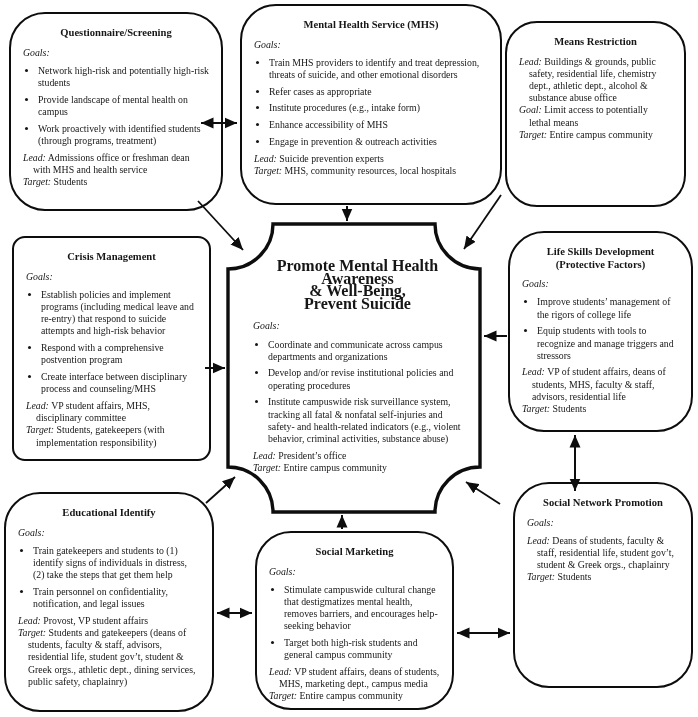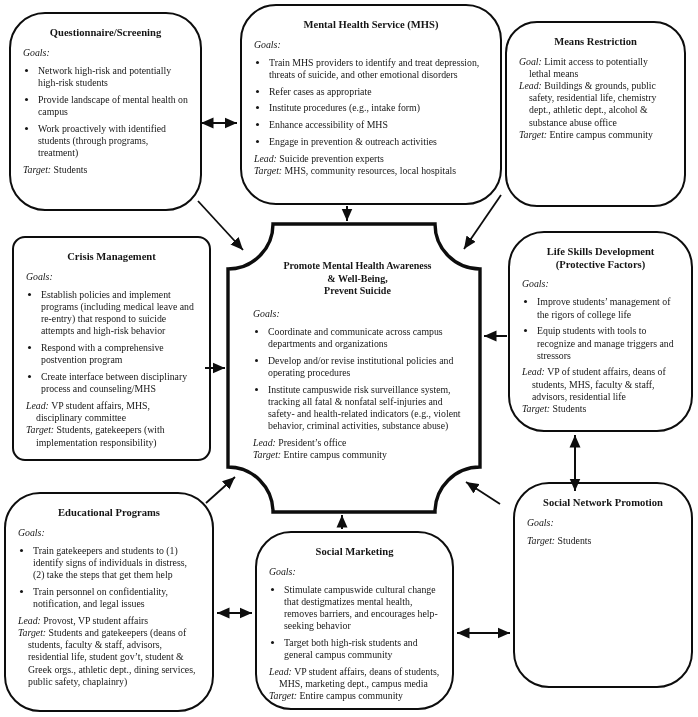--- a/index.html
+++ b/index.html
@@ -12,71 +12,72 @@
     border-radius:36px;background:#fff;padding:11px 12px 8px 12px;
     font-size:9.8px;line-height:12.2px;z-index:1;overflow:hidden;
   }
   .title{font-weight:bold;text-align:center;font-size:10.6px;line-height:12.6px;margin:2px 0 7px 0;white-space:pre-line;}
   .goals-label{font-style:italic;margin:0 0 6px 0;}
   ul.goals{margin:0 0 1px 0;padding:0 0 0 15px;list-style:disc;}
   ul.goals li{margin:0 0 4.5px 0;}
   .meta{padding-left:10px;text-indent:-10px;margin:0;}
   .lbl{font-style:italic;}
   
-  #box-q  {left:9px;  top:12px;  width:193px; height:199px;}
+  #box-q  {left:9px;  top:12px;  width:214px; height:199px;}
   #box-mhs{left:240px; top:4px;   width:262px; height:201px;}
   #box-mr {left:505px; top:21px;  width:181px; height:186px; border-radius:32px;}
   #box-cm {left:12px;   top:236px; width:199px; height:225px;border-radius:13px;}
   #box-ls {left:508px; top:231px; width:185px; height:201px;}
   #box-ep {left:4px;   top:492px; width:210px; height:220px;}
   #box-sm {left:255px; top:531px; width:199px; height:179px;}
   #box-sn {left:513px; top:482px; width:180px; height:206px;}
   
   #center-text{
     position:absolute;left:239px;top:246px;width:231px;height:262px;
     font-size:9.8px;line-height:12.2px;z-index:1;box-sizing:border-box;
     padding:12px 8px 0 14px;
   }
-  #center-text .title{font-size:10px;margin-bottom:10px;}
+  #center-text .title{font-size:16px;margin-bottom:10px;}
   #overlay{position:absolute;left:0;top:0;width:698px;height:717px;z-index:5;pointer-events:none;}
 </style>
 </head>
 <body>
 
 <div id="stage">
 
   <div class="box" id="box-q">
     <div class="title">Questionnaire/Screening</div>
     <div class="goals-label">Goals:</div>
     <ul class="goals">
       <li>Network high-risk and potentially high-risk students</li>
       <li>Provide landscape of mental health on campus</li>
       <li>Work proactively with identified students (through programs, treatment)</li>
     </ul>
+    <div class="meta"><span class="lbl">Lead:</span> <span>Admissions office or freshman dean with MHS and health service</span></div>
     <div class="meta"><span class="lbl">Target:</span> <span>Students</span></div>
   </div>
 
   <div class="box" id="box-mhs">
     <div class="title">Mental Health Service (MHS)</div>
     <div class="goals-label">Goals:</div>
     <ul class="goals">
       <li>Train MHS providers to identify and treat depression, threats of suicide, and other emotional disorders</li>
       <li>Refer cases as appropriate</li>
       <li>Institute procedures (e.g., intake form)</li>
       <li>Enhance accessibility of MHS</li>
       <li>Engage in prevention &amp; outreach activities</li>
     </ul>
     <div class="meta"><span class="lbl">Lead:</span> <span>Suicide prevention experts</span></div>
     <div class="meta"><span class="lbl">Target:</span> <span>MHS, community resources, local hospitals</span></div>
   </div>
 
   <div class="box" id="box-mr">
     <div class="title">Means Restriction</div>
+    <div class="meta"><span class="lbl">Lead:</span> <span>Buildings &amp; grounds, public safety, residential life, chemistry dept., athletic dept., alcohol &amp; substance abuse office</span></div>
     <div class="meta"><span class="lbl">Goal:</span> <span>Limit access to potentially lethal means</span></div>
-    <div class="meta"><span class="lbl">Lead:</span> <span>Buildings &amp; grounds, public safety, residential life, chemistry dept., athletic dept., alcohol &amp; substance abuse office</span></div>
     <div class="meta"><span class="lbl">Target:</span> <span>Entire campus community</span></div>
   </div>
 
   <div class="box" id="box-cm">
     <div class="title">Crisis Management</div>
     <div class="goals-label">Goals:</div>
     <ul class="goals">
       <li>Establish policies and implement programs (including medical leave and re-entry) that respond to suicide attempts and high-risk behavior</li>
       <li>Respond with a comprehensive postvention program</li>
       <li>Create interface between disciplinary process and counseling/MHS</li>
@@ -91,21 +92,21 @@
     <div class="goals-label">Goals:</div>
     <ul class="goals">
       <li>Improve students’ management of the rigors of college life</li>
       <li>Equip students with tools to recognize and manage triggers and stressors</li>
     </ul>
     <div class="meta"><span class="lbl">Lead:</span> <span>VP of student affairs, deans of students, MHS, faculty &amp; staff, advisors, residential life</span></div>
     <div class="meta"><span class="lbl">Target:</span> <span>Students</span></div>
   </div>
 
   <div class="box" id="box-ep">
-    <div class="title">Educational Programs</div>
+    <div class="title">Educational Identify</div>
     <div class="goals-label">Goals:</div>
     <ul class="goals">
       <li>Train gatekeepers and students to (1) identify signs of individuals in distress, (2) take the steps that get them help</li>
       <li>Train personnel on confidentiality, notification, and legal issues</li>
     </ul>
     <div class="meta"><span class="lbl">Lead:</span> <span>Provost, VP student affairs</span></div>
     <div class="meta"><span class="lbl">Target:</span> <span>Students and gatekeepers (deans of students, faculty &amp; staff, advisors, residential life, student gov’t, student &amp; Greek orgs., athletic dept., dining services, public safety, chaplainry)</span></div>
   </div>
 
   <div class="box" id="box-sm">
@@ -115,20 +116,21 @@
       <li>Stimulate campuswide cultural change that destigmatizes mental health, removes barriers, and encourages help-seeking behavior</li>
       <li>Target both high-risk students and general campus community</li>
     </ul>
     <div class="meta"><span class="lbl">Lead:</span> <span>VP student affairs, deans of students, MHS, marketing dept., campus media</span></div>
     <div class="meta"><span class="lbl">Target:</span> <span>Entire campus community</span></div>
   </div>
 
   <div class="box" id="box-sn">
     <div class="title">Social Network Promotion</div>
     <div class="goals-label">Goals:</div>
+    <div class="meta"><span class="lbl">Lead:</span> <span>Deans of students, faculty &amp; staff, residential life, student gov’t, student &amp; Greek orgs., chaplainry</span></div>
     <div class="meta"><span class="lbl">Target:</span> <span>Students</span></div>
   </div>
 
   <div id="center-text">
     <div class="title">Promote Mental Health Awareness
 &amp; Well-Being,
 Prevent Suicide</div>
     <div class="goals-label">Goals:</div>
     <ul class="goals">
       <li>Coordinate and communicate across campus departments and organizations</li>

